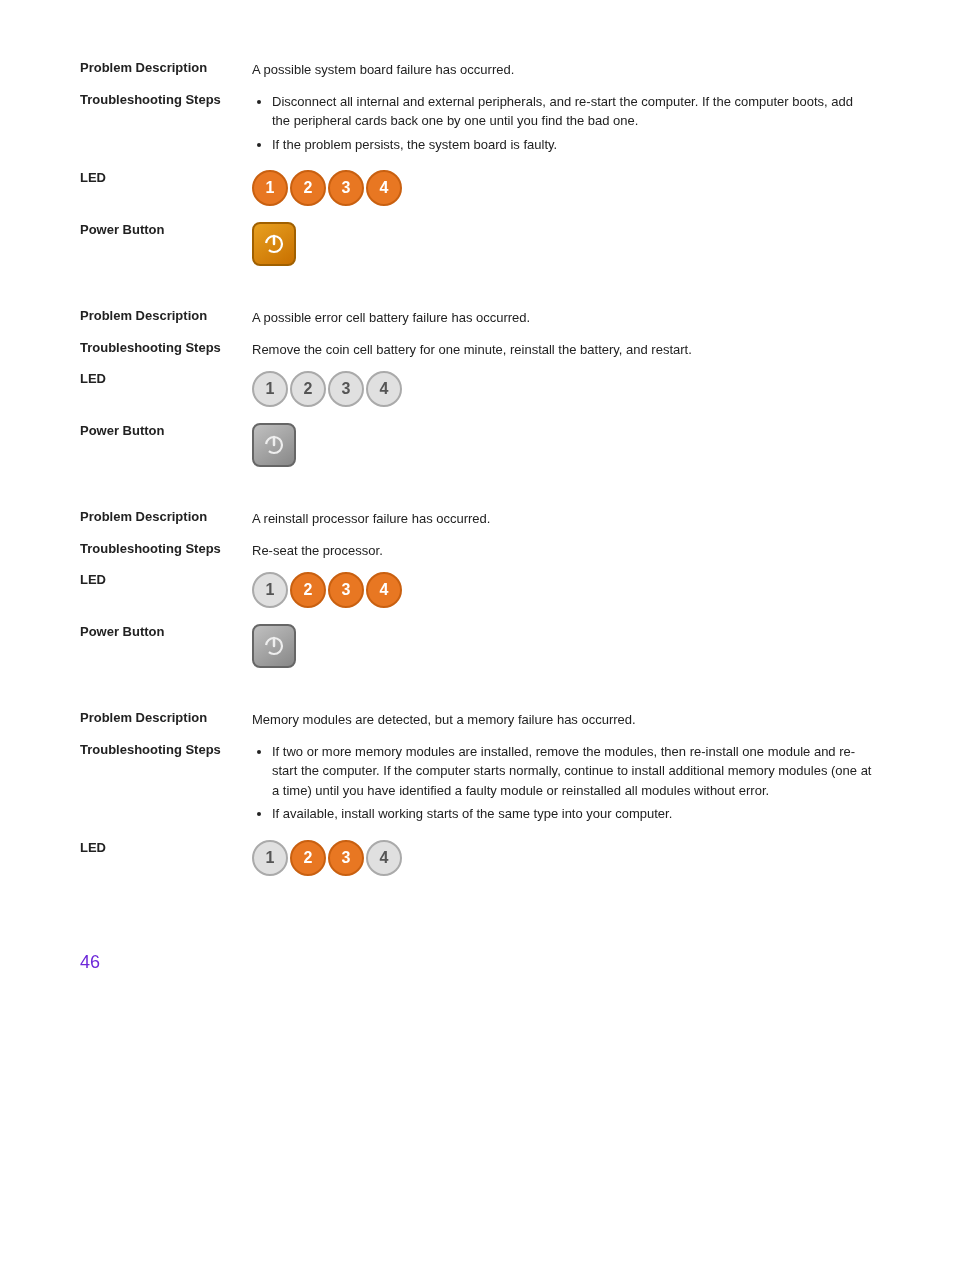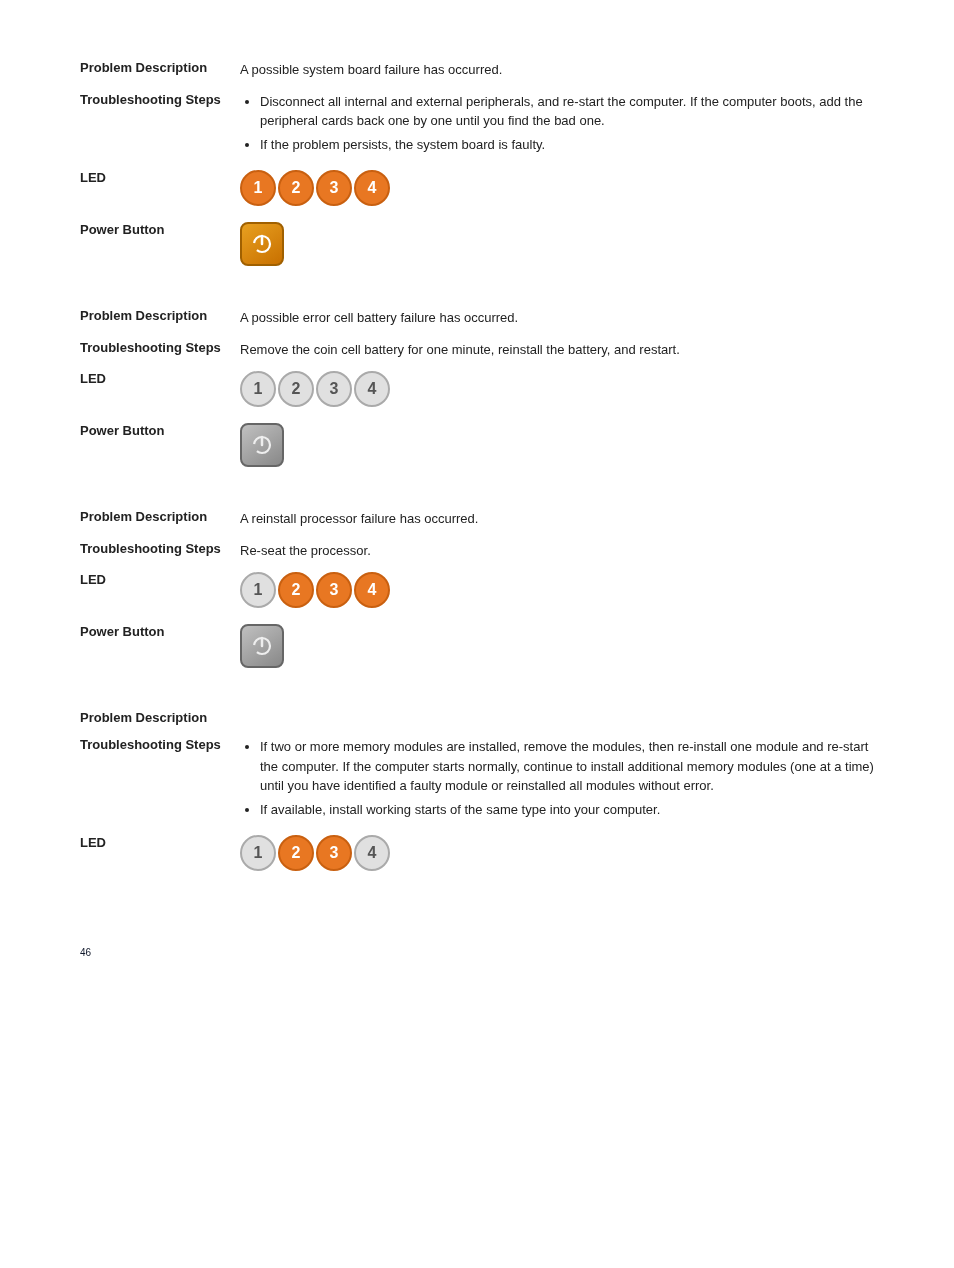--- a/index.html
+++ b/index.html
@@ -26,20 +26,21 @@
       min-width: 160px;
       font-weight: normal;
       font-size: 13px;
       padding-top: 0;
     }
 
     .content-col {
       flex: 1;
       font-size: 13px;
       line-height: 1.5;
+      margin-left: 12px;
     }
 
     .content-col ul {
       list-style: disc;
       padding-left: 20px;
     }
 
     .content-col ul li {
       margin-bottom: 4px;
       line-height: 1.5;
@@ -107,22 +108,22 @@
       border: 2px solid #666;
     }
 
     .power-icon {
       width: 24px;
       height: 24px;
     }
 
     .page-number {
       margin-top: 40px;
-      font-size: 10px;
-      color: #0f172a;
+      font-size: 18px;
+      color: #6d28d9;
     }
 
     
     .group-separator {
       height: 20px;
     }
   </style>
 </head>
 <body>
 
@@ -242,20 +243,21 @@
   </svg>
             </div>
           </div>
         </div>
       </div>
     <div class="group-separator"></div>
     </div>
     <div class="section">
     <div class="row">
       <div class="label-col"><strong>Problem Description</strong></div>
+      <div class="content-col">Memory modules are detected, but a memory failure has occurred.</div>
     </div>
 
     <div class="row">
       <div class="label-col"><strong>Troubleshooting Steps</strong></div>
       <div class="content-col">
           <ul>
             <li>If two or more memory modules are installed, remove the modules, then re-install one module and re-start the computer. If the computer starts normally, continue to install additional memory modules (one at a time) until you have identified a faulty module or reinstalled all modules without error.</li>
             <li>If available, install working starts of the same type into your computer.</li>
           </ul>
         </div>

